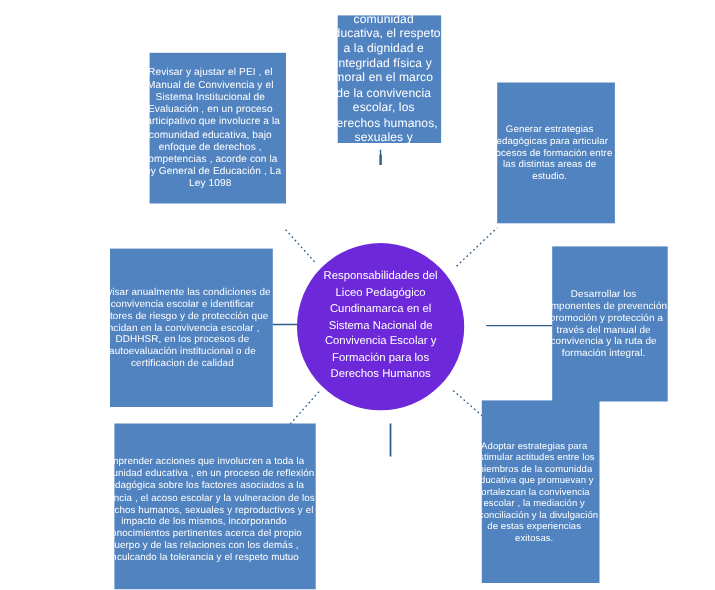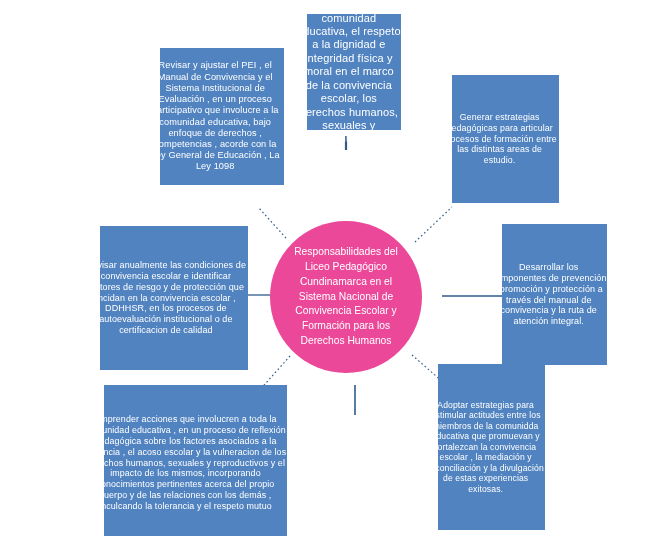--- a/index.html
+++ b/index.html
@@ -41,37 +41,37 @@
     display: block;
     width: 122%;
     margin-left: -11%;
     line-height: 1.22;
     letter-spacing: 0.1px;
     white-space: normal;
   }
   .center-circle {
     position: absolute;
     border-radius: 50%;
-    background: #ec4899;
+    background: #6d28d9;
     color: #ffffff;
     display: flex;
     align-items: center;
     justify-content: center;
     text-align: center;
   }
   .center-circle .center-text {
     display: block;
     width: 80%;
     line-height: 1.45;
     font-size: 10.3px;
   }
 
   
   #node-top          { left: 307px; top: 14px;  width: 94px;  height: 116px; font-size: 11px; }
-  #node-top-left     { left: 136px; top: 48px;  width: 124px; height: 137px; font-size: 9.2px; margin-left: 24px; }
+  #node-top-left     { left: 136px; top: 48px;  width: 124px; height: 137px; font-size: 9.2px; }
   #node-top-right    { left: 452px; top: 75px;  width: 107px; height: 128px; font-size: 8.8px; }
   #node-right        { left: 502px; top: 224px; width: 105px; height: 141px; font-size: 9.0px; }
   #node-bottom-right { left: 438px; top: 364px; width: 107px; height: 166px; font-size: 8.6px; }
   #node-bottom       { left: 303px; top: 415px; width: 106px; height: 121px; font-size: 8.8px; }
   #node-bottom-left  { left: 104px; top: 385px; width: 183px; height: 156px; font-size: 8.9px; }
   #node-left         { left: 100px; top: 226px; width: 148px; height: 144px; font-size: 9.0px; }
   #center            { left: 270px; top: 221px; width: 152px; height: 152px; }
 </style>
 </head>
 <body>
@@ -105,21 +105,21 @@
 
   <div class="node-box" id="node-left">
     <span class="node-text">Revisar anualmente las condiciones de convivencia escolar e identificar factores de riesgo y de protección que incidan en la convivencia escolar , DDHHSR, en los procesos de autoevaluación institucional o de certificacion de calidad</span>
   </div>
 
   <div class="center-circle" id="center">
     <span class="center-text">Responsabilidades del Liceo Pedagógico Cundinamarca en el Sistema Nacional de Convivencia Escolar y Formación para los Derechos Humanos</span>
   </div>
 
   <div class="node-box" id="node-right">
-    <span class="node-text">Desarrollar los componentes de prevención , promoción y protección a través del manual de convivencia y la ruta de atención integral.</span>
+    <span class="node-text">Desarrollar los componentes de prevención , promoción y protección a través del manual de convivencia y la ruta de formación integral.</span>
   </div>
 
   <div class="node-box" id="node-bottom-left">
     <span class="node-text">Emprender acciones que involucren a toda la comunidad educativa , en un proceso de reflexión pedagógica sobre los factores asociados a la violencia , el acoso escolar y la vulneracion de los derechos humanos, sexuales y reproductivos y el impacto de los mismos, incorporando conocimientos pertinentes acerca del propio cuerpo y de las relaciones con los demás , inculcando la tolerancia y el respeto mutuo</span>
   </div>
 
 
   <div class="node-box" id="node-bottom-right">
     <span class="node-text">Adoptar estrategias para estimular actitudes entre los miembros de la comunidda educativa que promuevan y fortalezcan la convivencia escolar , la mediación y reconciliación y la divulgación de estas experiencias exitosas.</span>
   </div>

